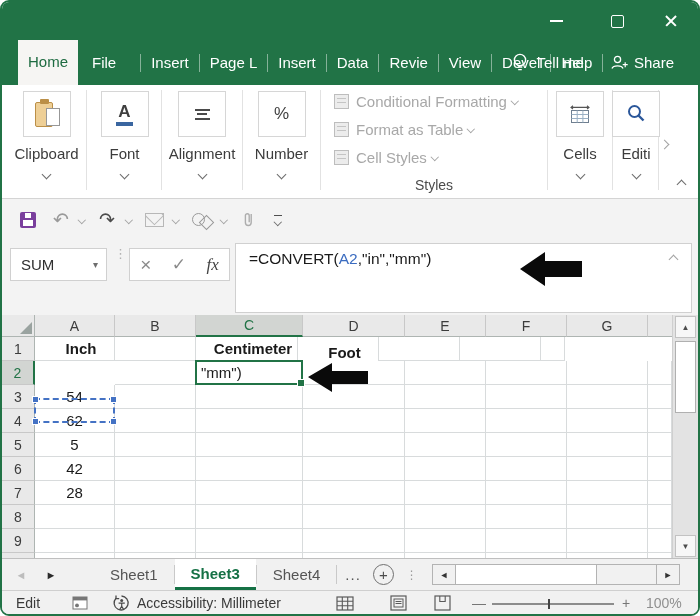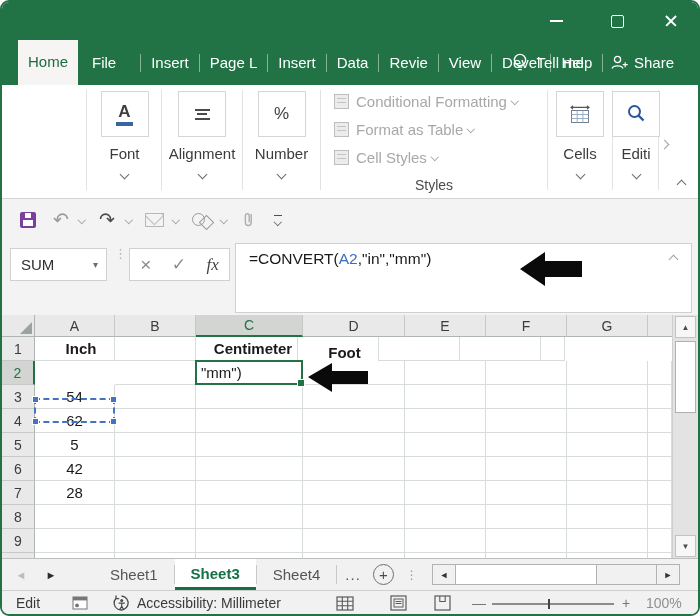--- a/index.html
+++ b/index.html
@@ -190,20 +190,31 @@
 
   <div class="ribbon">
     <div class="vsep" style="left:84px;"></div>
     <div class="vsep" style="left:159px;"></div>
     <div class="vsep" style="left:240px;"></div>
     <div class="vsep" style="left:318px;"></div>
     <div class="vsep" style="left:545px;"></div>
     <div class="vsep" style="left:610px;"></div>
     <div class="vsep" style="left:656px;"></div>
 
+    <div class="rgroup" style="left:6px;width:77px;">
+      <div class="gicon-box">
+        <span class="clip-icon">
+            <span class="clip-base"></span>
+            <span class="clip-top"></span>
+            <span class="clip-page"></span>
+          </span>
+      </div>
+      <span class="glabel">Clipboard</span>
+      <span class="chev d gchev"></span>
+    </div>
 
     <div class="rgroup" style="left:86px;width:73px;">
       <div class="gicon-box">
         <span class="font-icon">
             <span class="font-a">A</span>
             <span class="font-bar"></span>
           </span>
       </div>
       <span class="glabel">Font</span>
       <span class="chev d gchev"></span>

